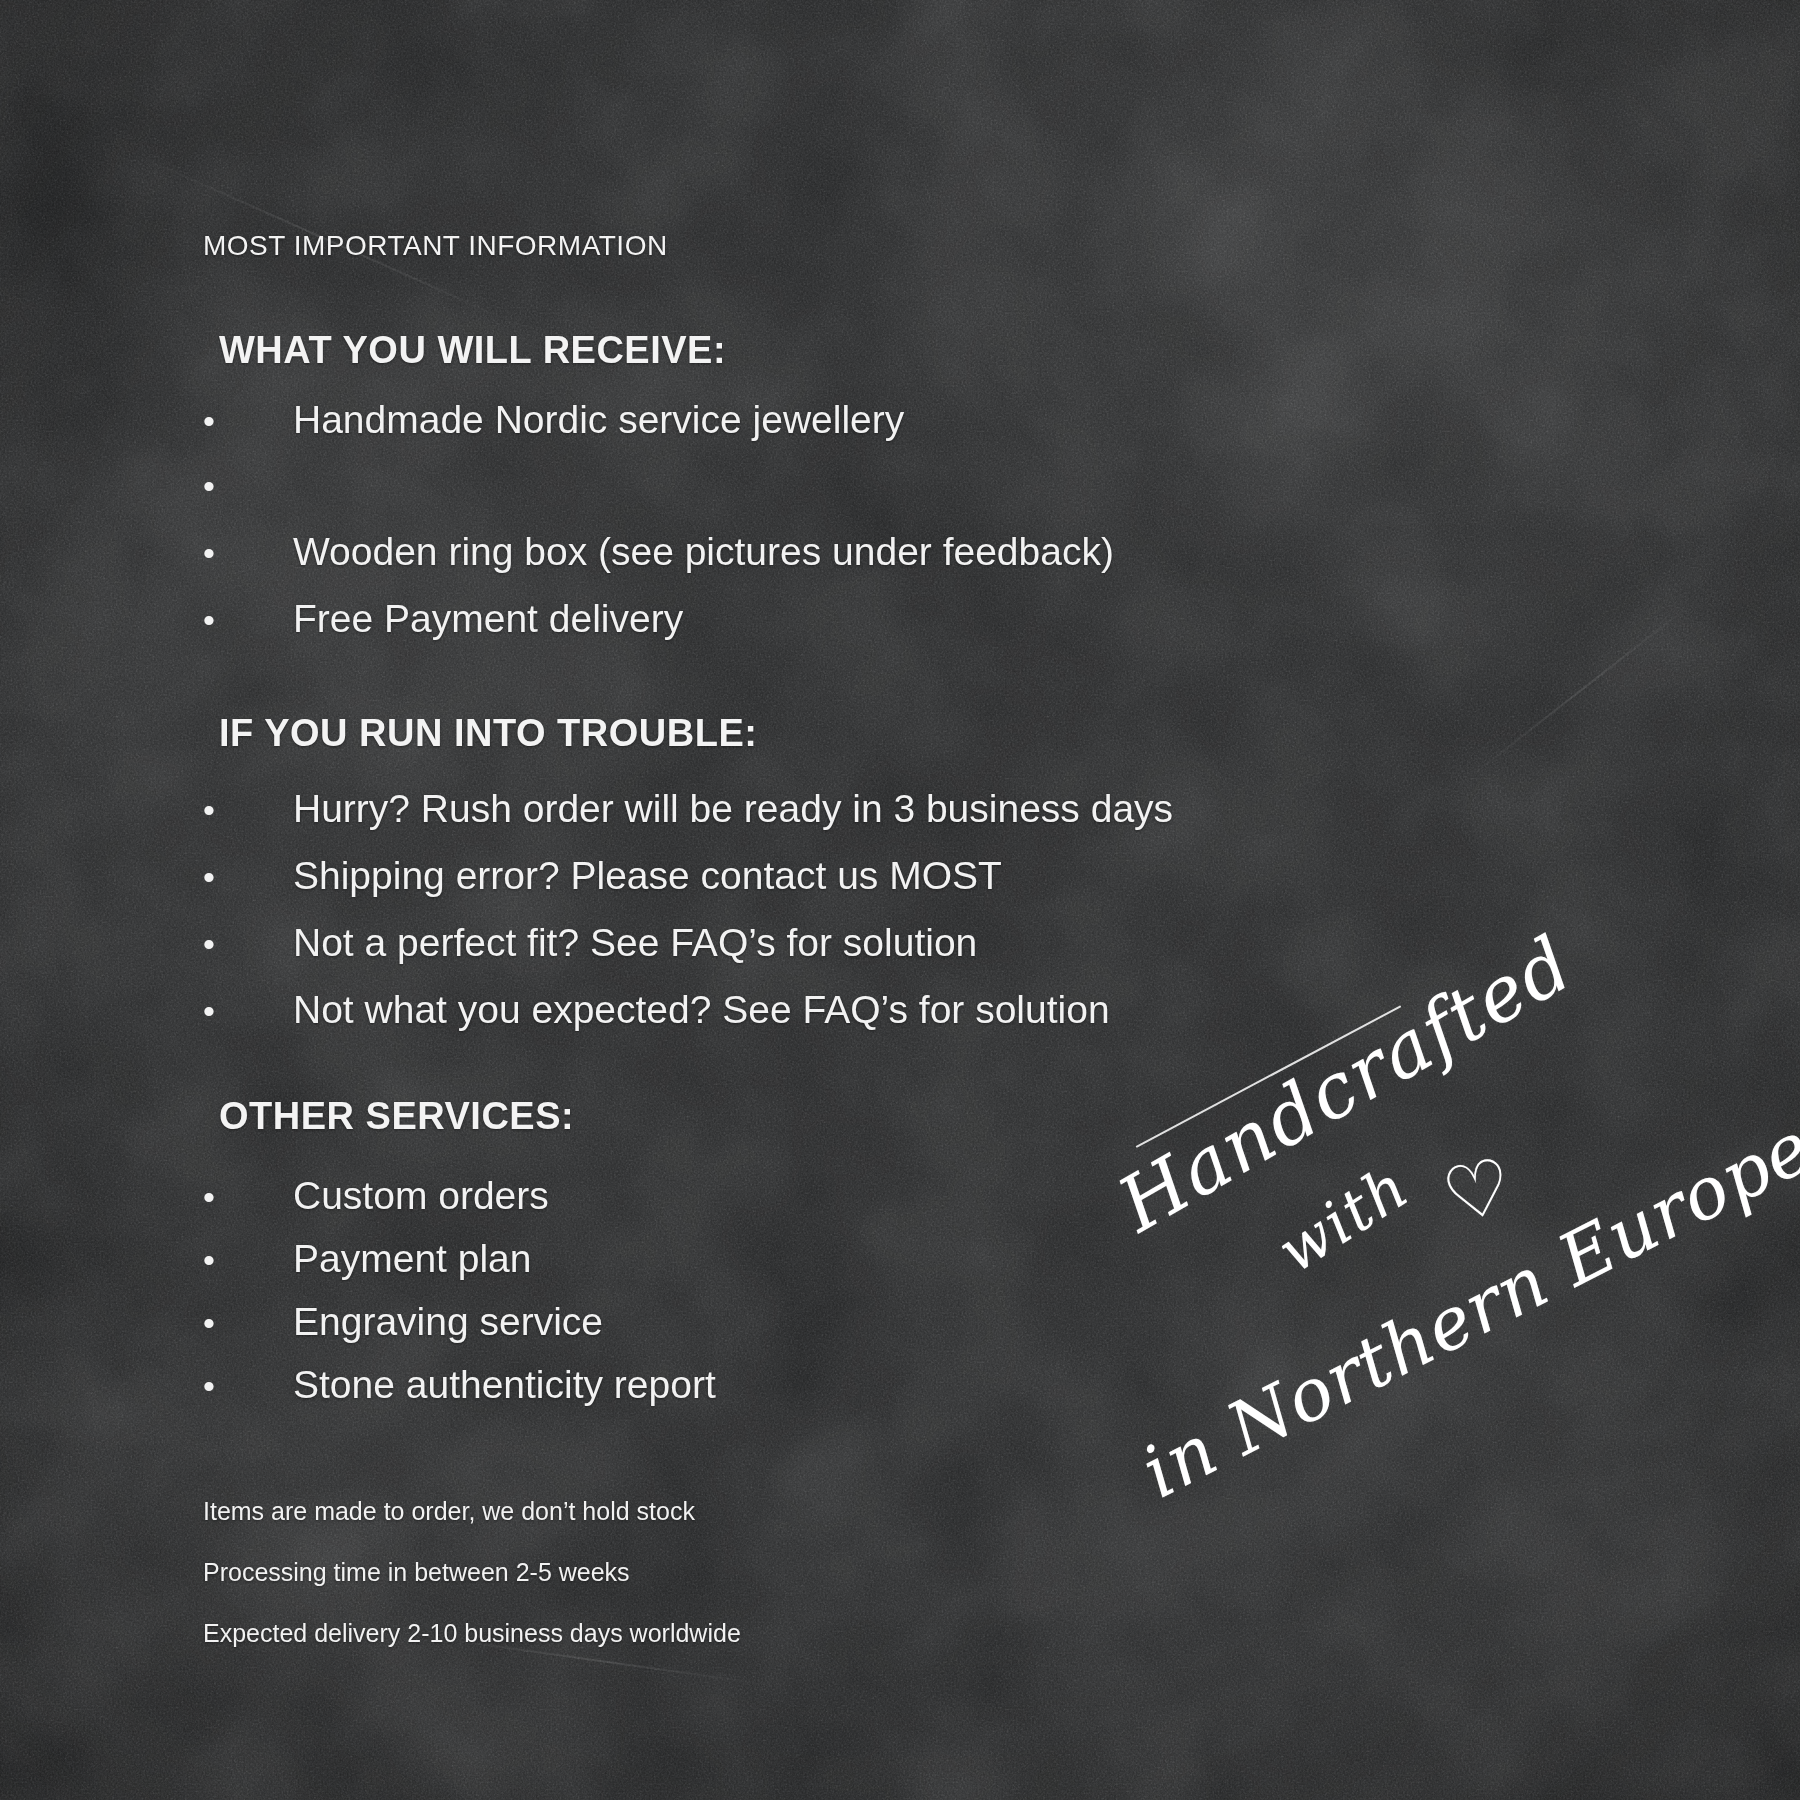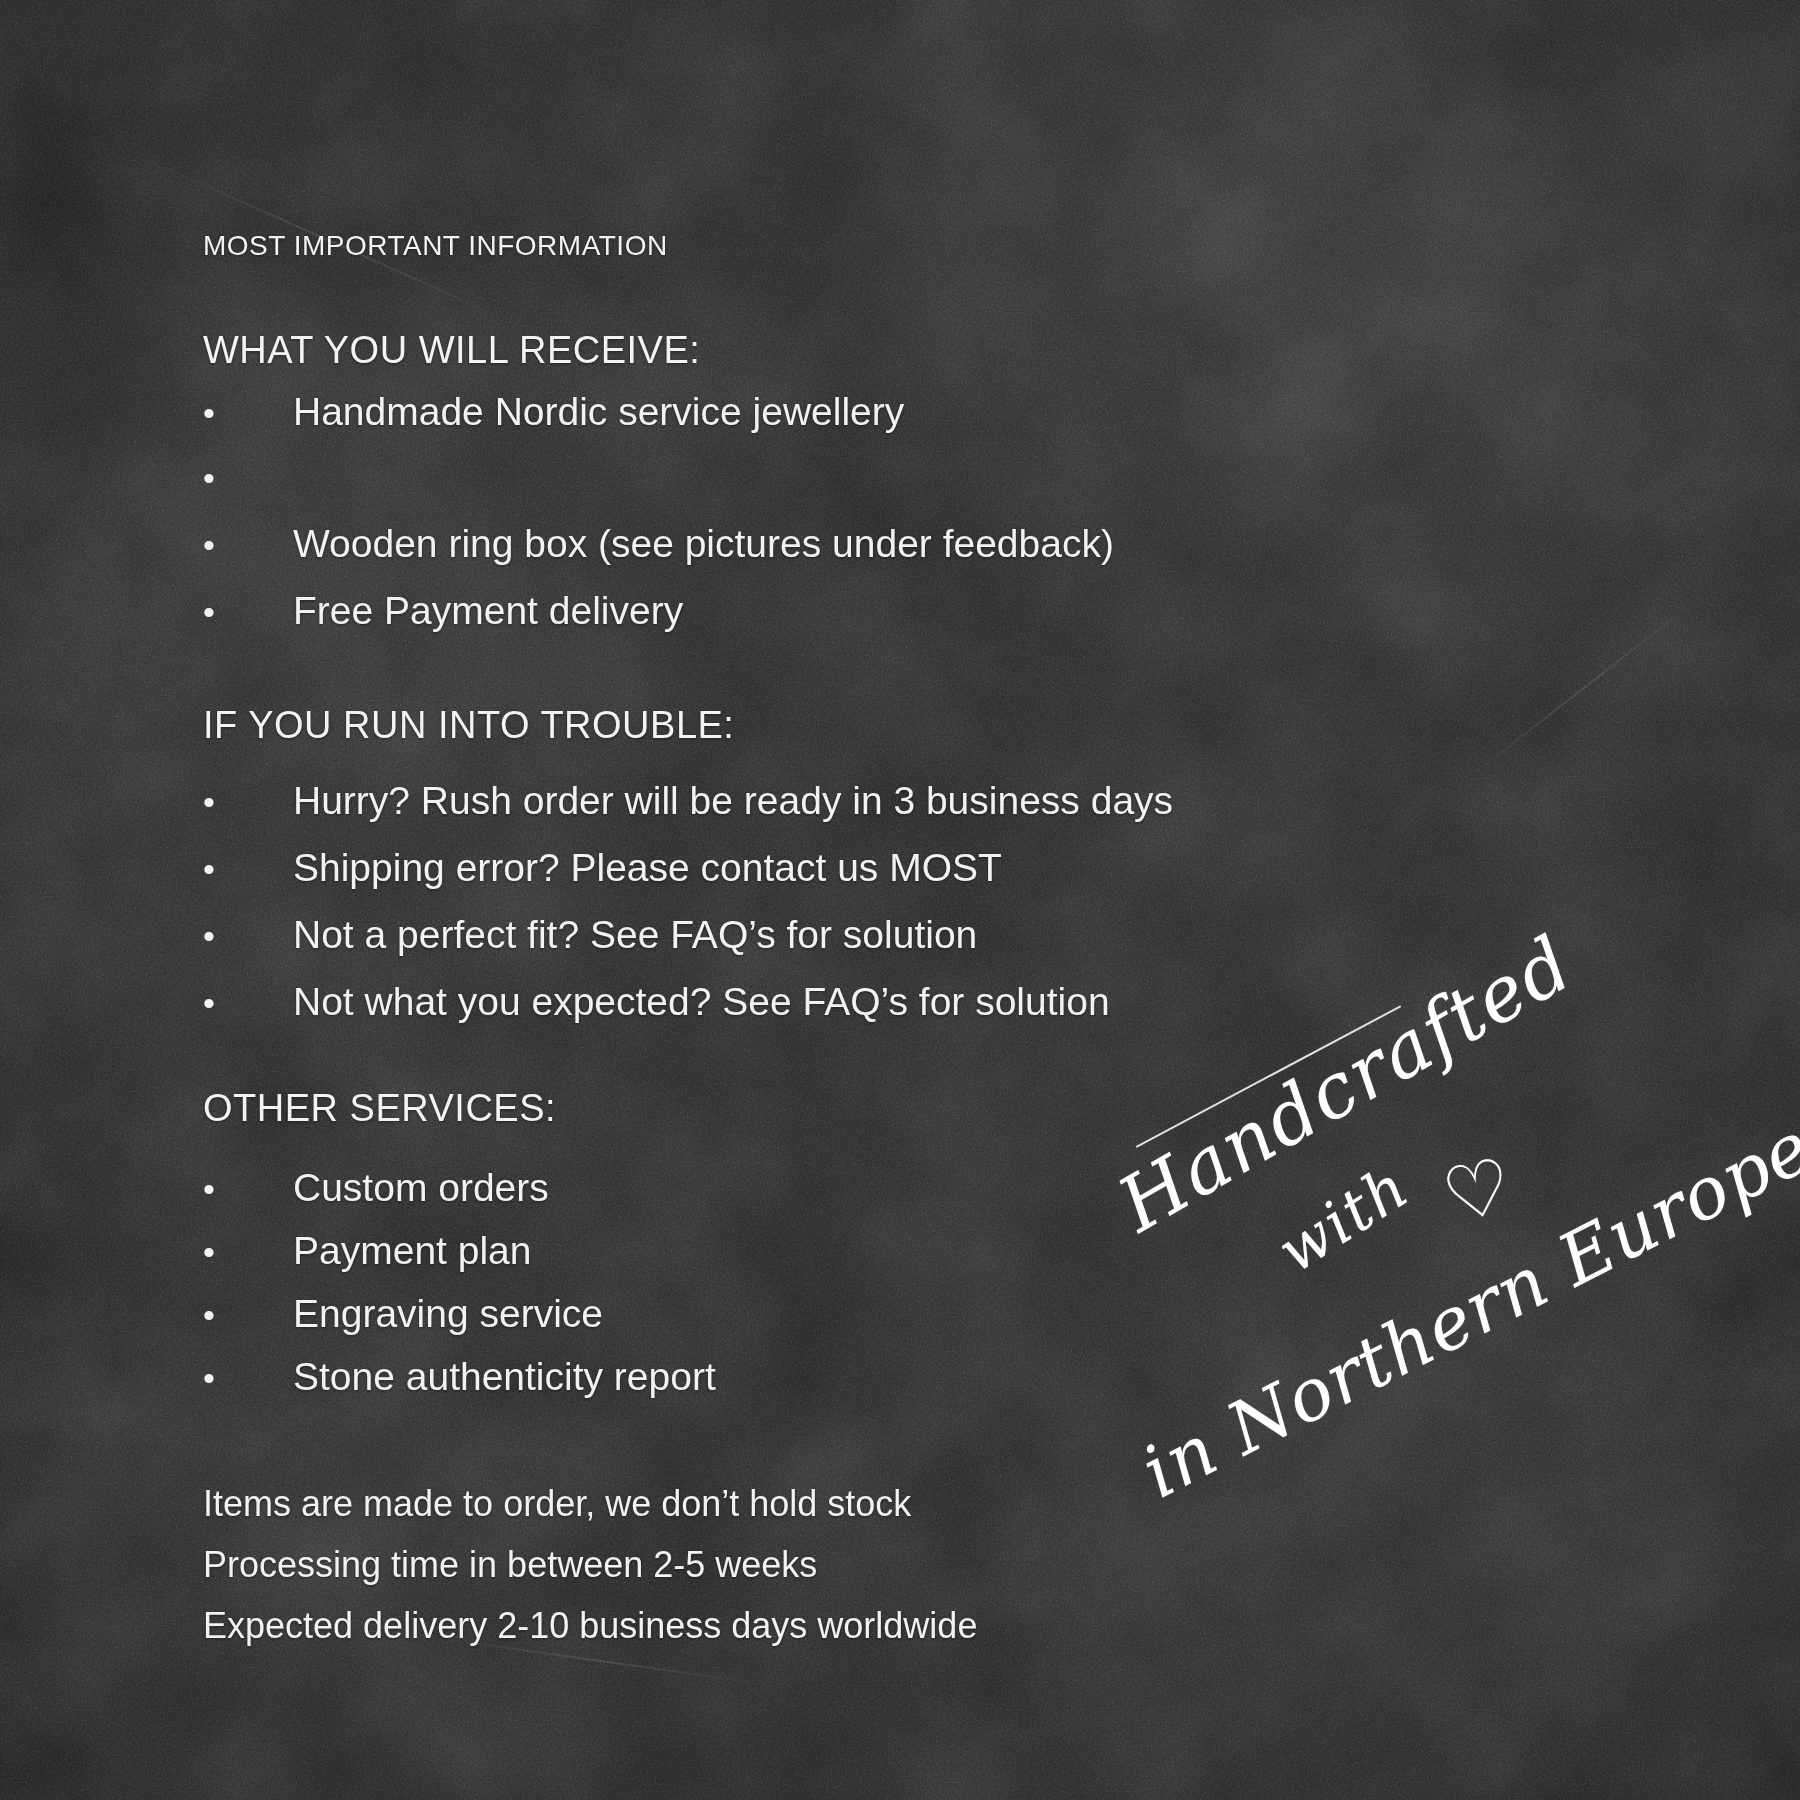--- a/index.html
+++ b/index.html
@@ -27,37 +27,37 @@
     pointer-events: none;
   }
 
   .content { position: absolute; left: 203px; top: 225px; width: 1180px; }
   .title {
     margin: 0; font-size: 28px; font-weight: 400;
     line-height: 42px; letter-spacing: 0.5px; color: #f3f3f3;
     text-shadow: 0 1px 3px rgba(0,0,0,0.45);
   }
   .sec-heading {
-    margin: 0; font-size: 38px; font-weight: 400;
+    margin: 16px; font-size: 38px; font-weight: 700;
     line-height: 42px; letter-spacing: 0.5px; color: #f3f3f3;
     text-shadow: 0 1px 3px rgba(0,0,0,0.45);
   }
   .sec1 .sec-heading { margin-top: 62px; }
   .sec2 .sec-heading { margin-top: 59px; }
   .sec3 .sec-heading { margin-top: 51px; }
   ul.bullets { list-style: none; margin: 0; padding: 0; }
   .sec1 ul.bullets { margin-top: 8px; }
   .sec2 ul.bullets { margin-top: 22px; }
   .sec3 ul.bullets { margin-top: 28px; }
   ul.bullets li { display: flex; align-items: baseline; font-size: 39px; line-height: 65px; }
   .sec3 ul.bullets li { line-height: 61px; }
   .bullet { width: 90px; flex: 0 0 90px; font-size: 34px; }
   .item-text { flex: 1; text-shadow: 0 1px 3px rgba(0,0,0,0.45); }
   .footer-note { margin-top: 64px; }
-  .footer-line { font-size: 36px; line-height: 61px; text-shadow: 0 1px 3px rgba(0,0,0,0.45); }
+  .footer-line { font-size: 25px; line-height: 61px; text-shadow: 0 1px 3px rgba(0,0,0,0.45); }
 
   .script { position: absolute; color: #ffffff; pointer-events: none; }
   .script-word {
     position: absolute;
     font-family: "DejaVu Serif", serif;
     font-style: italic;
     transform-origin: 0 50%;
     white-space: nowrap;
     text-shadow: 0 0 1px rgba(255,255,255,0.4);
   }

